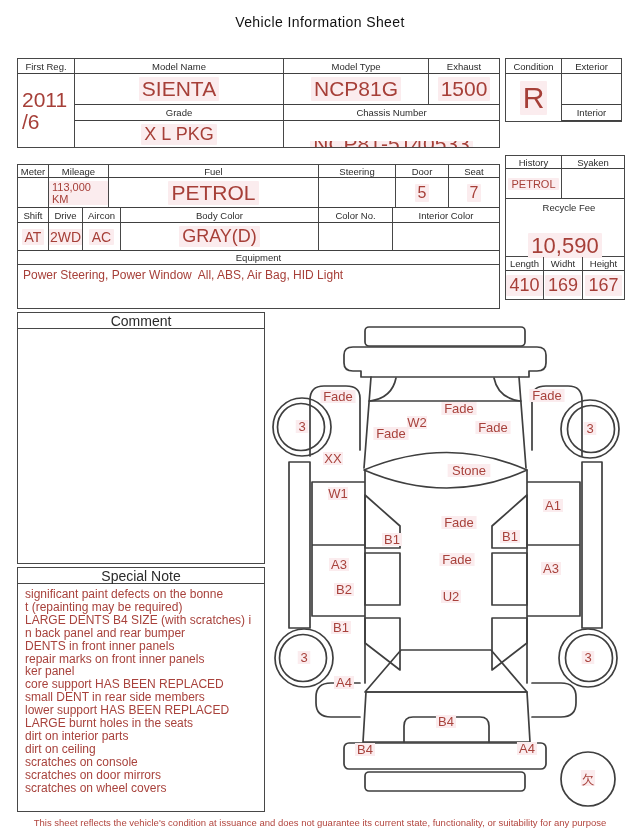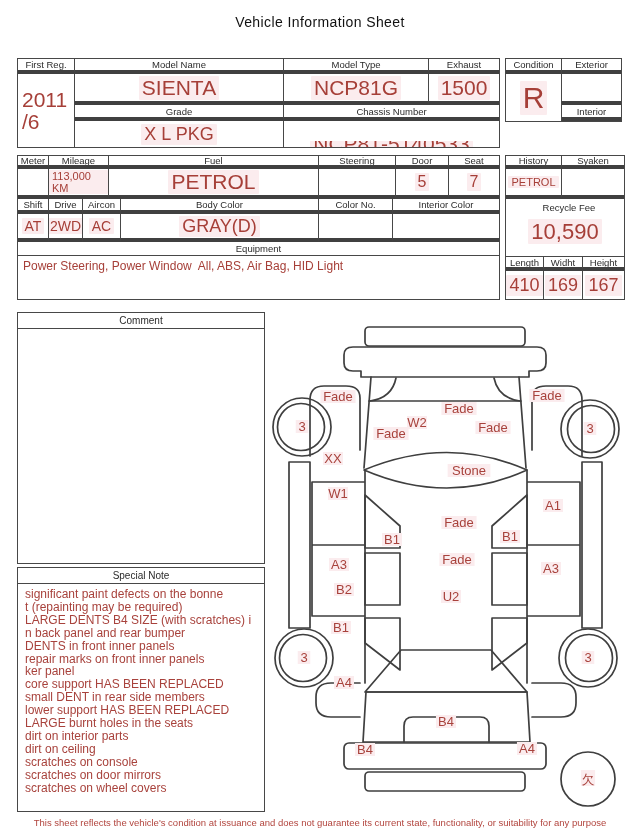--- a/index.html
+++ b/index.html
@@ -3,40 +3,40 @@
 <meta charset="utf-8">
 <style>
   html,body{margin:0;padding:0;background:#fff;}
   .sheet{position:relative;width:640px;height:835px;background:#ffffff;
          font-family:"Liberation Sans",sans-serif;color:#222;overflow:hidden;}
   .title{position:absolute;top:14px;left:0;width:640px;text-align:center;
          font-size:14px;font-weight:500;letter-spacing:.4px;color:#111;}
   
   .box{position:absolute;border:1.5px solid #474747;box-sizing:border-box;background:#fff;}
   .grid{display:grid;box-sizing:border-box;}
-  .c{border-right:1px solid #474747;border-bottom:4px solid #404040;
+  .c{border-right:1px solid #474747;border-bottom:1px solid #404040;
      display:flex;align-items:center;justify-content:center;box-sizing:border-box;
      overflow:hidden;}
   .nr{border-right:none;} .nb{border-bottom:none;}
   .h{font-size:9.5px;color:#2b2b2b;}
   .red{color:#a63f38;}
   .hl{background:#fbecee;padding:0 3px;border-radius:1px;}
   .v20{font-size:21px;} .v18{font-size:18px;} .v14{font-size:14px;}
   .v16{font-size:16px;} .v11{font-size:11px;} .v26{font-size:30px;}
   .firstreg{font-size:21px;line-height:22px;white-space:pre-line;justify-content:flex-start;padding-left:4px;}
   
   .sect{box-sizing:border-box;}
   .eq-label{height:13px;border-bottom:1px solid #474747;display:flex;align-items:center;justify-content:center;}
   .eq-text{padding:3px 5px;font-size:12px;white-space:pre-wrap;text-align:left;
            display:block;color:#a63f38;}
   .rf-wrap{height:58px;border-bottom:1px solid #474747;display:flex;flex-direction:column;align-items:center;box-sizing:border-box;}
   .rf-label{font-size:9.5px;margin-top:3px;padding-left:8px;}
-  .rf-value{font-size:22px;margin-top:6px;}
+  .rf-value{font-size:22px;margin-top:20px;}
   
-  .panel-head{height:15px;border-bottom:1px solid #474747;display:flex;align-items:center;justify-content:center;font-size:10px;color:#2b2b2b;}
+  .panel-head{height:15px;border-bottom:1px solid #474747;display:flex;align-items:center;justify-content:center;font-size:14px;color:#2b2b2b;}
   .sn-body{padding:4px 2px 0 7px;}
   .sn-line{font-size:12px;line-height:12.9px;color:#a8423c;white-space:nowrap;}
   .footer{position:absolute;top:817px;left:0;width:640px;text-align:center;
           font-size:9.5px;color:#b2453e;}
   
   svg text{font-family:"Liberation Sans",sans-serif;fill:#a8423c;font-size:13px;text-anchor:middle;}
   .shape{stroke:#3f3f3f;stroke-width:1.7;fill:none;stroke-linejoin:round;stroke-linecap:round;}
 </style>
 </head>
 <body>
@@ -78,21 +78,21 @@
     <div class="c h">Condition</div>
     <div class="c h nr">Exterior</div>
     <div class="c red v26 nb" style="grid-row:2/5;grid-column:1;">
         <span class="hl">R</span>
       </div>
     <div class="c nr" style="grid-row:2;grid-column:2;"></div>
     <div class="c h nr" style="grid-row:3;grid-column:2;">Interior</div>
     <div class="c nr nb" style="grid-row:4;grid-column:2;"></div>
   </div>
 
-  <div class="box" style="left:17px;top:155px;width:483px;height:145px;">
+  <div class="box" style="left:17px;top:164px;width:483px;height:145px;">
     <div class="grid sect" style="grid-template-columns:31px 60px 210px 77px 53px 1fr;grid-template-rows:13px 30px;">
       <div class="c h">Meter</div>
       <div class="c h">Mileage</div>
       <div class="c h">Fuel</div>
       <div class="c h">Steering</div>
       <div class="c h">Door</div>
       <div class="c h nr">Seat</div>
 
       <div class="c"></div>
       <div class="c red v11">

